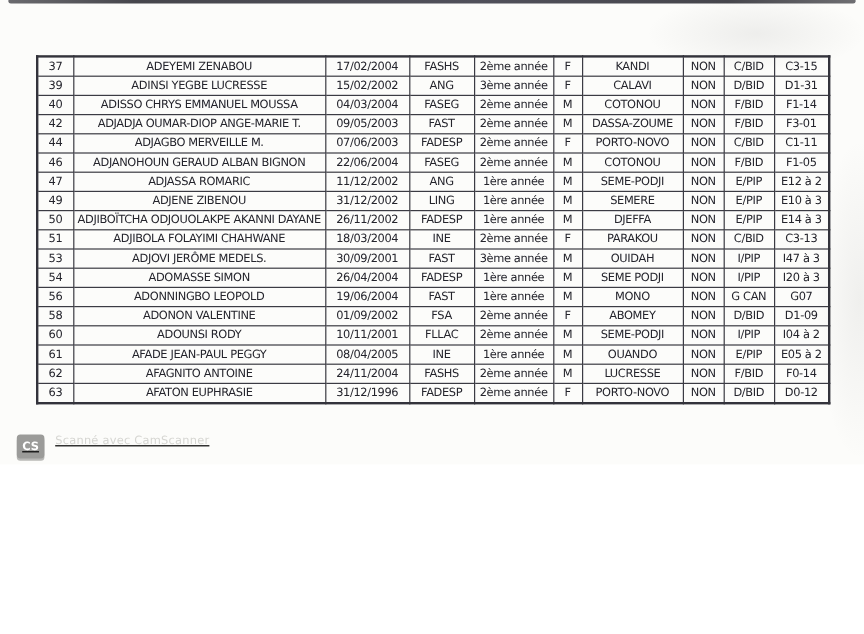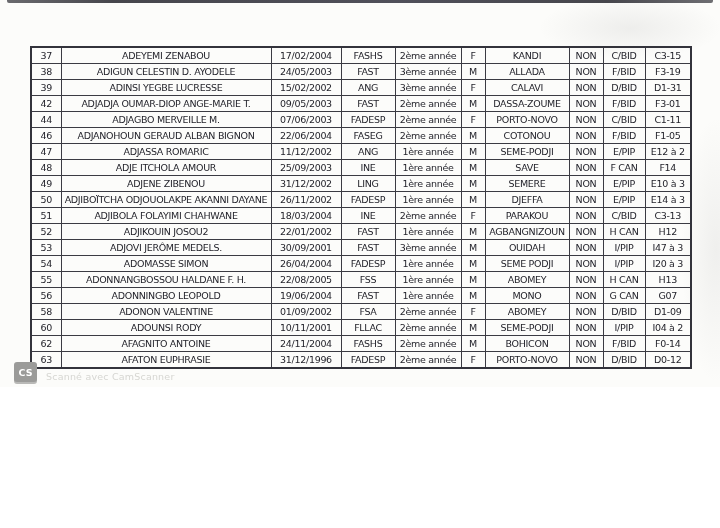--- a/index.html
+++ b/index.html
@@ -42,21 +42,21 @@
   td.c-name{text-align:left;padding-left:5px;}
   td.c-dob{text-align:right;padding-right:6px;}
   .footer{
     position:absolute;left:0;top:481px;width:690px;
     text-align:right;
     font-size:9.5px;color:#3c3c46;letter-spacing:0.2px;
   }
   .squiggle{position:absolute;left:598px;top:446px;}
   .watermark{
     position:absolute;left:14px;bottom:5px;
-    display:flex;align-items:flex-end;gap:9px;
+    display:flex;align-items:flex-start;gap:9px;text-decoration:underline;
   }
   .wm-logo{
     width:23px;height:20px;border-radius:3px;
     background:#9b9b99;
     color:#fff;font-size:9.5px;font-weight:bold;
     display:grid;place-items:center;
     box-shadow:0 2px 0 #b9b9b7;
   }
   .wm-text{font-size:9.5px;color:#d6d6d2;letter-spacing:0.2px;}
 </style>
@@ -87,44 +87,44 @@
       <td class="c-dob">17/02/2004</td>
       <td class="c-school">FASHS</td>
       <td class="c-year">2ème année</td>
       <td class="c-sex">F</td>
       <td class="c-city">KANDI</td>
       <td class="c-opt">NON</td>
       <td class="c-code">C/BID</td>
       <td class="c-room">C3-15</td>
     </tr>
         <tr>
-      <td class="c-num">38</td>
-      <td class="c-name">ADIGUN CELESTIN D. AYODELE</td>
-      <td class="c-dob">24/05/2003</td>
-      <td class="c-school">FAST</td>
-      <td class="c-year">3ème année</td>
-      <td class="c-sex">M</td>
-      <td class="c-city">ALLADA</td>
-      <td class="c-opt">NON</td>
-      <td class="c-code">F/BID</td>
-      <td class="c-room">F3-19</td>
-    </tr>
-        <tr>
       <td class="c-num">39</td>
       <td class="c-name">ADINSI YEGBE LUCRESSE</td>
       <td class="c-dob">15/02/2002</td>
       <td class="c-school">ANG</td>
       <td class="c-year">3ème année</td>
       <td class="c-sex">F</td>
       <td class="c-city">CALAVI</td>
       <td class="c-opt">NON</td>
       <td class="c-code">D/BID</td>
       <td class="c-room">D1-31</td>
     </tr>
         <tr>
+      <td class="c-num">40</td>
+      <td class="c-name">ADISSO CHRYS EMMANUEL MOUSSA</td>
+      <td class="c-dob">04/03/2004</td>
+      <td class="c-school">FASEG</td>
+      <td class="c-year">2ème année</td>
+      <td class="c-sex">M</td>
+      <td class="c-city">COTONOU</td>
+      <td class="c-opt">NON</td>
+      <td class="c-code">F/BID</td>
+      <td class="c-room">F1-14</td>
+    </tr>
+        <tr>
       <td class="c-num">42</td>
       <td class="c-name">ADJADJA OUMAR-DIOP ANGE-MARIE T.</td>
       <td class="c-dob">09/05/2003</td>
       <td class="c-school">FAST</td>
       <td class="c-year">2ème année</td>
       <td class="c-sex">M</td>
       <td class="c-city">DASSA-ZOUME</td>
       <td class="c-opt">NON</td>
       <td class="c-code">F/BID</td>
       <td class="c-room">F3-01</td>
@@ -159,32 +159,20 @@
       <td class="c-dob">11/12/2002</td>
       <td class="c-school">ANG</td>
       <td class="c-year">1ère année</td>
       <td class="c-sex">M</td>
       <td class="c-city">SEME-PODJI</td>
       <td class="c-opt">NON</td>
       <td class="c-code">E/PIP</td>
       <td class="c-room">E12 à 2</td>
     </tr>
         <tr>
-      <td class="c-num">48</td>
-      <td class="c-name">ADJE ITCHOLA AMOUR</td>
-      <td class="c-dob">25/09/2003</td>
-      <td class="c-school">INE</td>
-      <td class="c-year">1ère année</td>
-      <td class="c-sex">M</td>
-      <td class="c-city">SAVE</td>
-      <td class="c-opt">NON</td>
-      <td class="c-code">F CAN</td>
-      <td class="c-room">F14</td>
-    </tr>
-        <tr>
       <td class="c-num">49</td>
       <td class="c-name">ADJENE ZIBENOU</td>
       <td class="c-dob">31/12/2002</td>
       <td class="c-school">LING</td>
       <td class="c-year">1ère année</td>
       <td class="c-sex">M</td>
       <td class="c-city">SEMERE</td>
       <td class="c-opt">NON</td>
       <td class="c-code">E/PIP</td>
       <td class="c-room">E10 à 3</td>
@@ -205,32 +193,20 @@
       <td class="c-num">51</td>
       <td class="c-name">ADJIBOLA FOLAYIMI CHAHWANE</td>
       <td class="c-dob">18/03/2004</td>
       <td class="c-school">INE</td>
       <td class="c-year">2ème année</td>
       <td class="c-sex">F</td>
       <td class="c-city">PARAKOU</td>
       <td class="c-opt">NON</td>
       <td class="c-code">C/BID</td>
       <td class="c-room">C3-13</td>
-    </tr>
-        <tr>
-      <td class="c-num">52</td>
-      <td class="c-name">ADJIKOUIN JOSOU2</td>
-      <td class="c-dob">22/01/2002</td>
-      <td class="c-school">FAST</td>
-      <td class="c-year">1ère année</td>
-      <td class="c-sex">M</td>
-      <td class="c-city">AGBANGNIZOUN</td>
-      <td class="c-opt">NON</td>
-      <td class="c-code">H CAN</td>
-      <td class="c-room">H12</td>
     </tr>
         <tr>
       <td class="c-num">53</td>
       <td class="c-name">ADJOVI JERÔME MEDELS.</td>
       <td class="c-dob">30/09/2001</td>
       <td class="c-school">FAST</td>
       <td class="c-year">3ème année</td>
       <td class="c-sex">M</td>
       <td class="c-city">OUIDAH</td>
       <td class="c-opt">NON</td>
@@ -243,32 +219,20 @@
       <td class="c-dob">26/04/2004</td>
       <td class="c-school">FADESP</td>
       <td class="c-year">1ère année</td>
       <td class="c-sex">M</td>
       <td class="c-city">SEME PODJI</td>
       <td class="c-opt">NON</td>
       <td class="c-code">I/PIP</td>
       <td class="c-room">I20 à 3</td>
     </tr>
         <tr>
-      <td class="c-num">55</td>
-      <td class="c-name">ADONNANGBOSSOU HALDANE F. H.</td>
-      <td class="c-dob">22/08/2005</td>
-      <td class="c-school">FSS</td>
-      <td class="c-year">1ère année</td>
-      <td class="c-sex">M</td>
-      <td class="c-city">ABOMEY</td>
-      <td class="c-opt">NON</td>
-      <td class="c-code">H CAN</td>
-      <td class="c-room">H13</td>
-    </tr>
-        <tr>
       <td class="c-num">56</td>
       <td class="c-name">ADONNINGBO LEOPOLD</td>
       <td class="c-dob">19/06/2004</td>
       <td class="c-school">FAST</td>
       <td class="c-year">1ère année</td>
       <td class="c-sex">M</td>
       <td class="c-city">MONO</td>
       <td class="c-opt">NON</td>
       <td class="c-code">G CAN</td>
       <td class="c-room">G07</td>
@@ -291,27 +255,39 @@
       <td class="c-dob">10/11/2001</td>
       <td class="c-school">FLLAC</td>
       <td class="c-year">2ème année</td>
       <td class="c-sex">M</td>
       <td class="c-city">SEME-PODJI</td>
       <td class="c-opt">NON</td>
       <td class="c-code">I/PIP</td>
       <td class="c-room">I04 à 2</td>
     </tr>
         <tr>
+      <td class="c-num">61</td>
+      <td class="c-name">AFADE JEAN-PAUL PEGGY</td>
+      <td class="c-dob">08/04/2005</td>
+      <td class="c-school">INE</td>
+      <td class="c-year">1ère année</td>
+      <td class="c-sex">M</td>
+      <td class="c-city">OUANDO</td>
+      <td class="c-opt">NON</td>
+      <td class="c-code">E/PIP</td>
+      <td class="c-room">E05 à 2</td>
+    </tr>
+        <tr>
       <td class="c-num">62</td>
       <td class="c-name">AFAGNITO ANTOINE</td>
       <td class="c-dob">24/11/2004</td>
       <td class="c-school">FASHS</td>
       <td class="c-year">2ème année</td>
       <td class="c-sex">M</td>
-      <td class="c-city">BOHICON</td>
+      <td class="c-city">LUCRESSE</td>
       <td class="c-opt">NON</td>
       <td class="c-code">F/BID</td>
       <td class="c-room">F0-14</td>
     </tr>
         <tr>
       <td class="c-num">63</td>
       <td class="c-name">AFATON EUPHRASIE</td>
       <td class="c-dob">31/12/1996</td>
       <td class="c-school">FADESP</td>
       <td class="c-year">2ème année</td>

